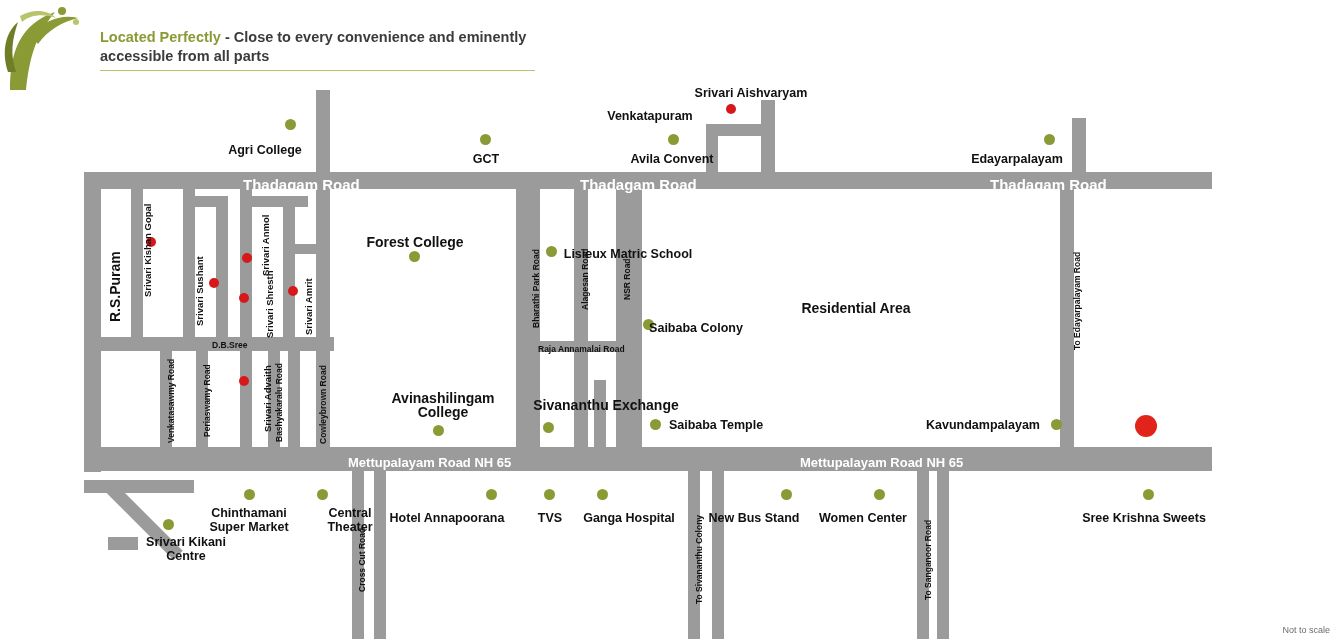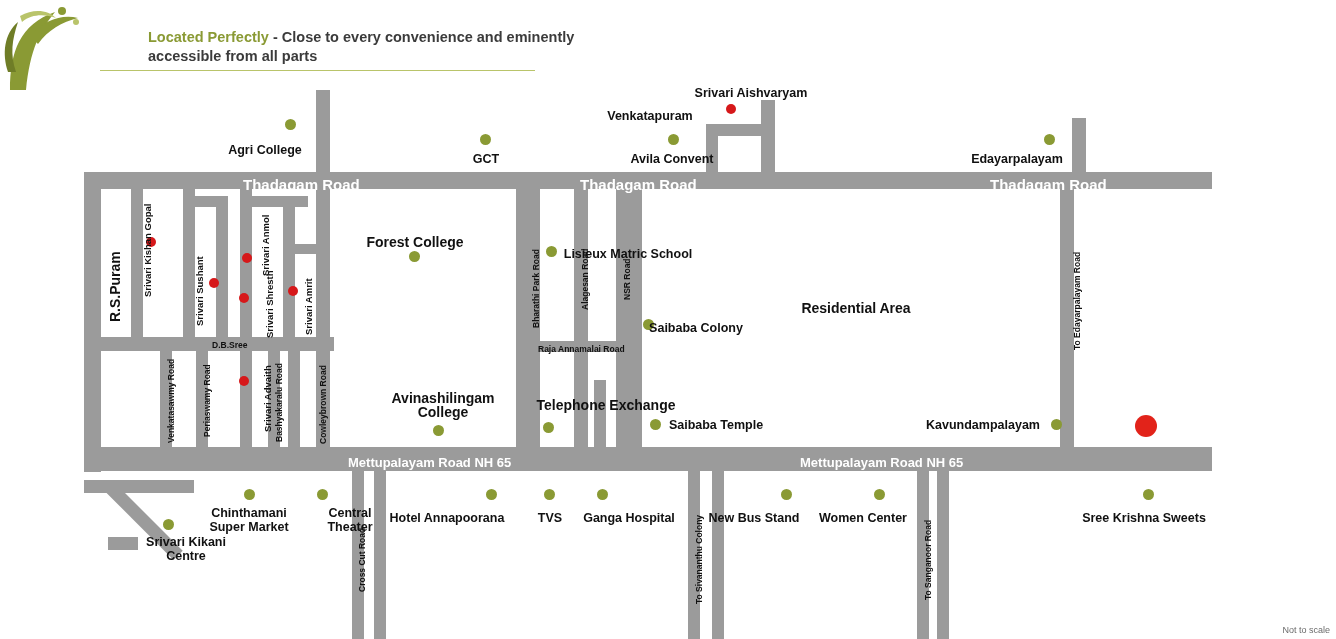--- a/index.html
+++ b/index.html
@@ -9,21 +9,21 @@
     font-family:"Liberation Sans", sans-serif;
     position:relative;
     overflow:hidden;
     color:#1a1a1a;
   }
   .map-root{position:absolute;left:0;top:0;width:1336px;height:639px;}
 
   
   .header-tagline{
     position:absolute;left:100px;top:28px;width:450px;
-    font-size:14.5px;font-weight:bold;line-height:19px;color:#3b3b3b;margin-left:48px;
+    font-size:14.5px;font-weight:bold;line-height:19px;color:#3b3b3b;
   }
   .header-tagline .hl{color:#8a9a34;}
   .header-rule{
     position:absolute;left:100px;top:70px;width:435px;height:1px;background:#b9c46a;
   }
   .leaf-logo{position:absolute;left:0px;top:2px;width:90px;height:90px;}
 
   
   .road{position:absolute;background:#9b9b9b;}
 
@@ -207,21 +207,21 @@
   <div class="poi center" style="left:265px;top:143px;">Agri College</div>
   <div class="poi center" style="left:486px;top:152px;">GCT</div>
   <div class="poi center" style="left:650px;top:109px;">Venkatapuram</div>
   <div class="poi center" style="left:672px;top:152px;">Avila Convent</div>
   <div class="poi center" style="left:1017px;top:152px;">Edayarpalayam</div>
   <div class="poi center big" style="left:415px;top:235px;">Forest College</div>
   <div class="poi center" style="left:628px;top:247px;">Lisieux Matric School</div>
   <div class="poi center big" style="left:856px;top:301px;">Residential Area</div>
   <div class="poi center" style="left:696px;top:321px;">Saibaba Colony</div>
   <div class="poi center big" style="left:443px;top:391px;width:120px;white-space:normal;">Avinashilingam College</div>
-  <div class="poi center big" style="left:606px;top:398px;">Telephone Exchange</div>
+  <div class="poi center big" style="left:606px;top:398px;">Sivananthu Exchange</div>
   <div class="poi center" style="left:716px;top:418px;">Saibaba Temple</div>
   <div class="poi center" style="left:983px;top:418px;">Kavundampalayam</div>
   <div class="poi center" style="left:249px;top:506px;width:110px;white-space:normal;">Chinthamani Super Market</div>
   <div class="poi center" style="left:322px;top:506px;width:60px;white-space:normal;margin-left:28px;">Central Theater</div>
   <div class="poi center" style="left:186px;top:535px;width:110px;white-space:normal;">Srivari Kikani Centre</div>
   <div class="poi center" style="left:447px;top:511px;">Hotel Annapoorana</div>
   <div class="poi center" style="left:550px;top:511px;">TVS</div>
   <div class="poi center" style="left:629px;top:511px;">Ganga Hospital</div>
   <div class="poi center" style="left:754px;top:511px;">New Bus Stand</div>
   <div class="poi center" style="left:863px;top:511px;">Women Center</div>

